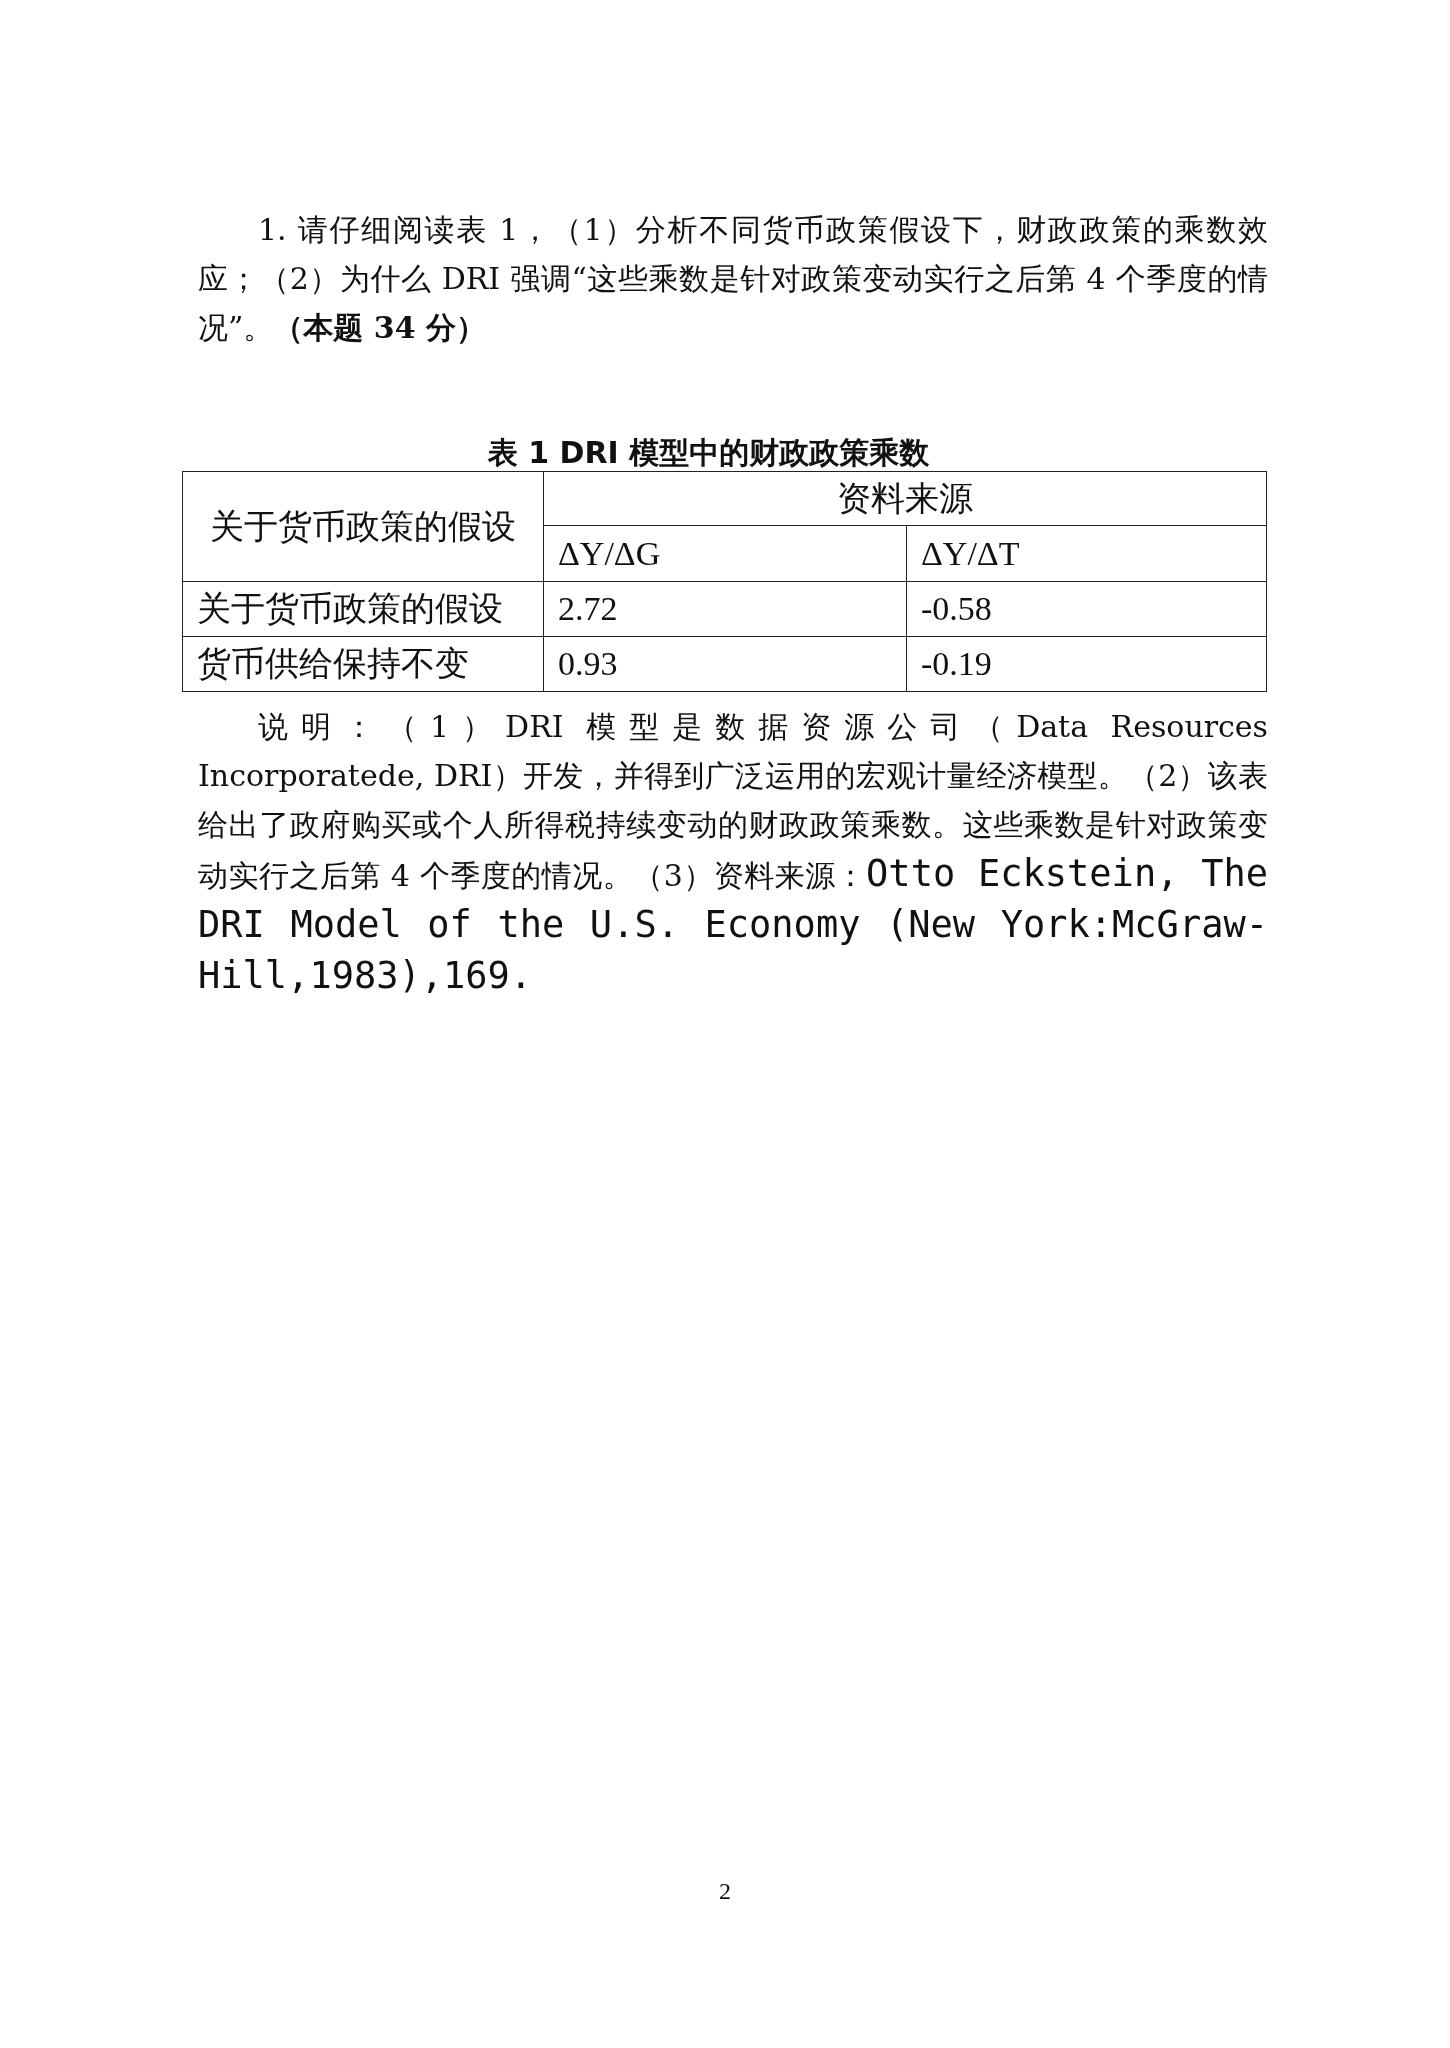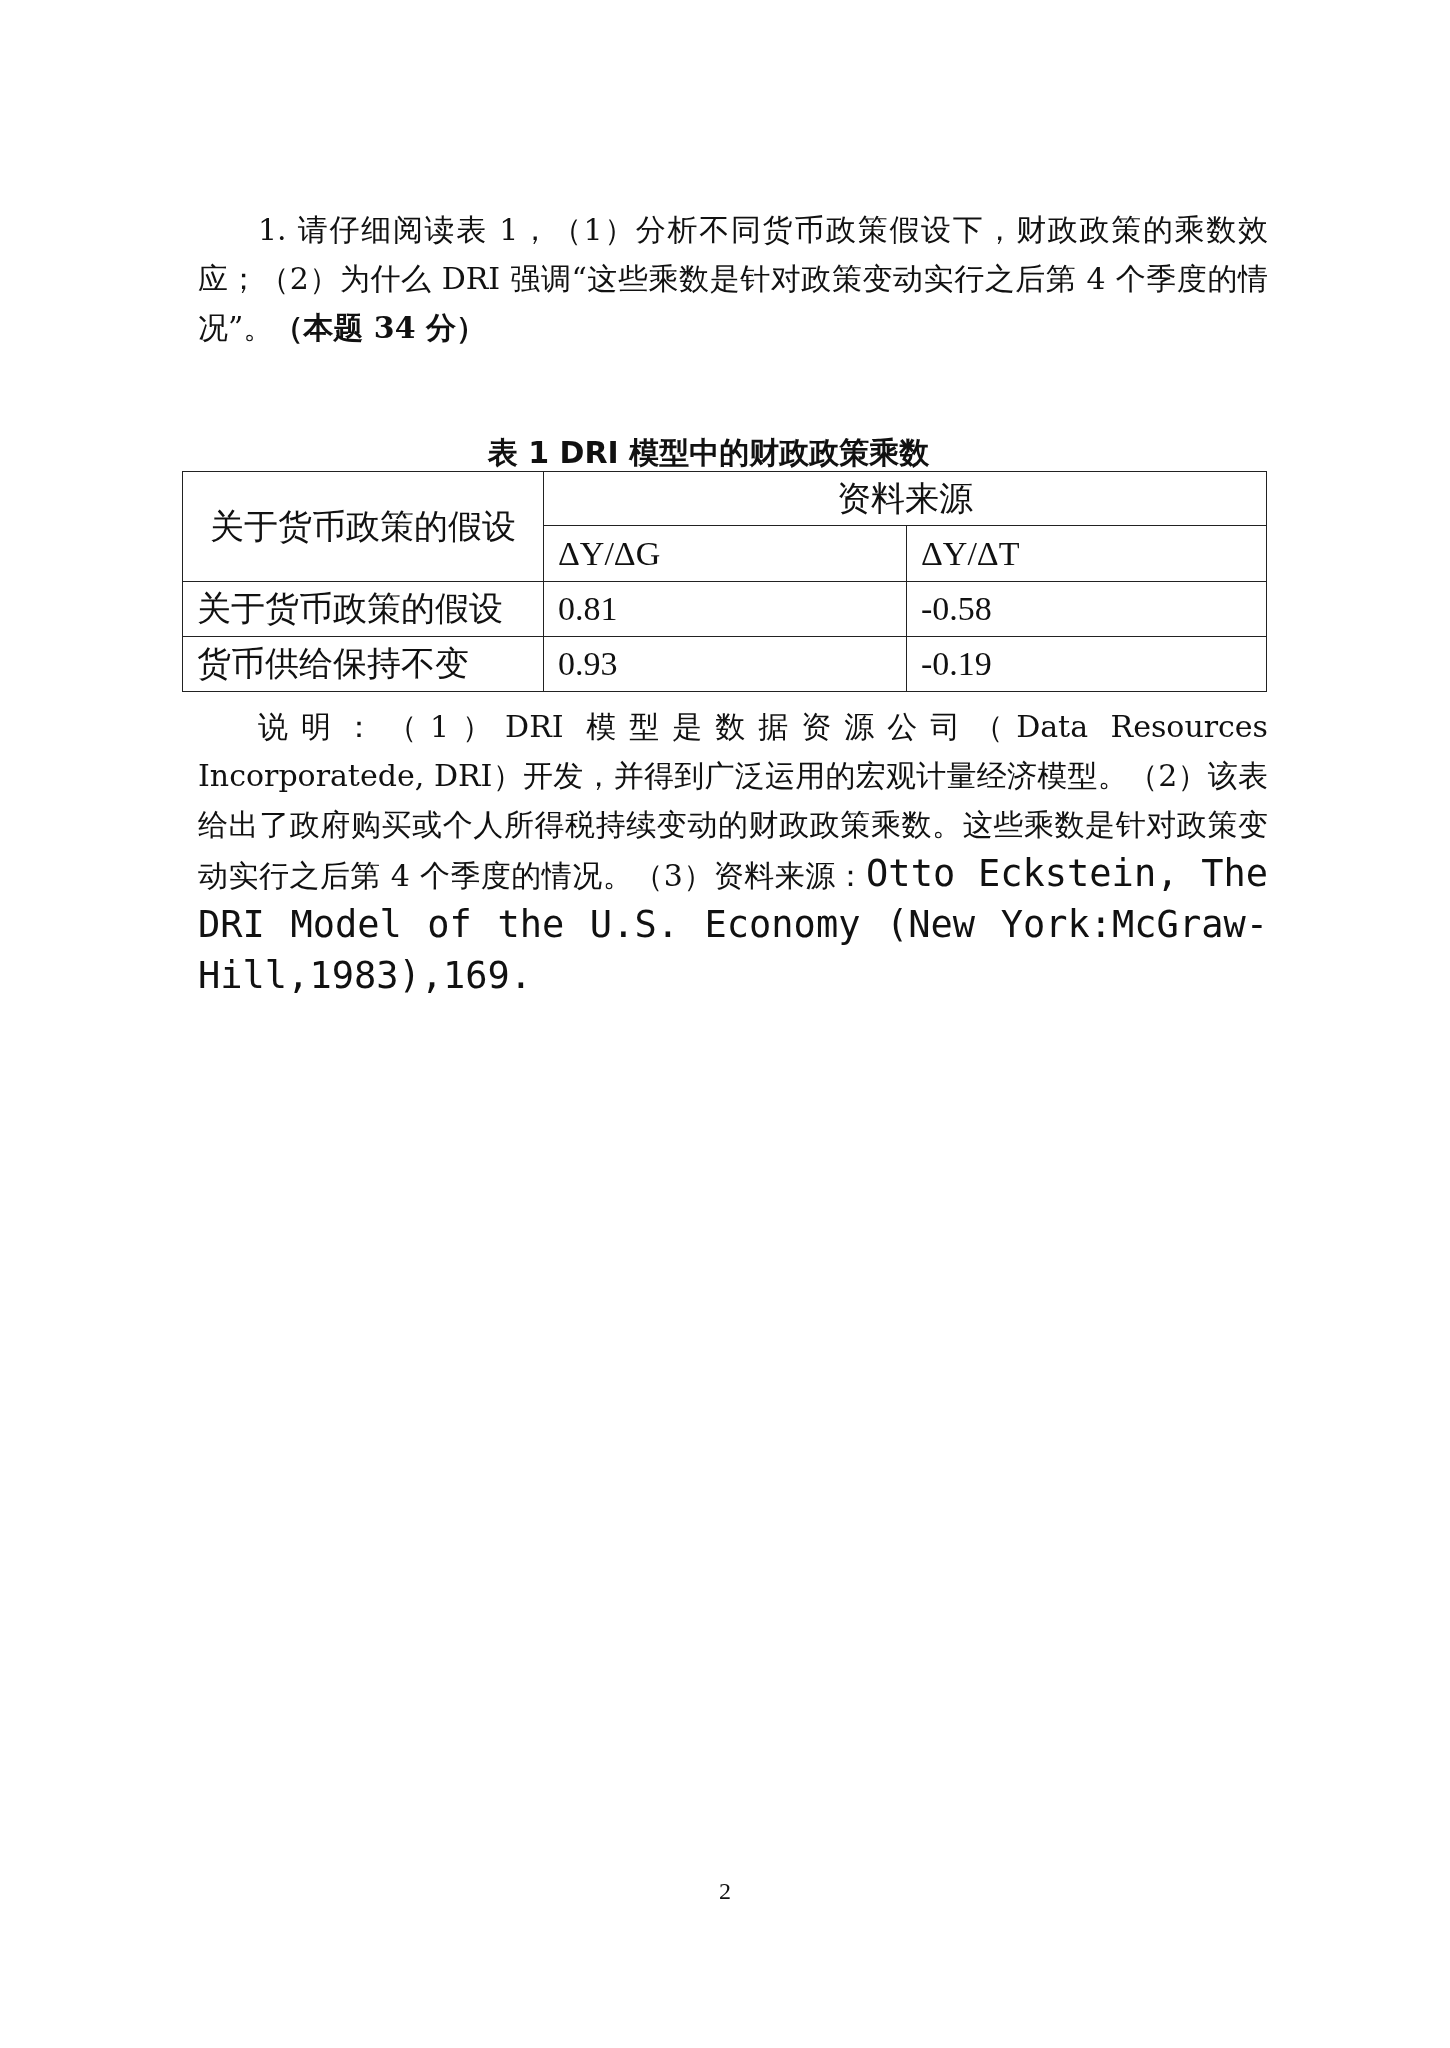--- a/index.html
+++ b/index.html
@@ -39,21 +39,21 @@
       <tr class="h1">
     <td class="center c1" rowspan="2">关于货币政策的假设</td>
     <td class="center" colspan="2">资料来源</td>
   </tr>
   <tr class="h2">
     <td class="c2">ΔY/ΔG</td>
     <td>ΔY/ΔT</td>
   </tr>
   <tr class="r">
     <td>关于货币政策的假设</td>
-    <td>0.81</td>
+    <td>2.72</td>
     <td>-0.58</td>
   </tr>
   <tr class="r">
     <td>货币供给保持不变</td>
     <td>0.93</td>
     <td>-0.19</td>
   </tr>
 </tbody>
   </table>
 

